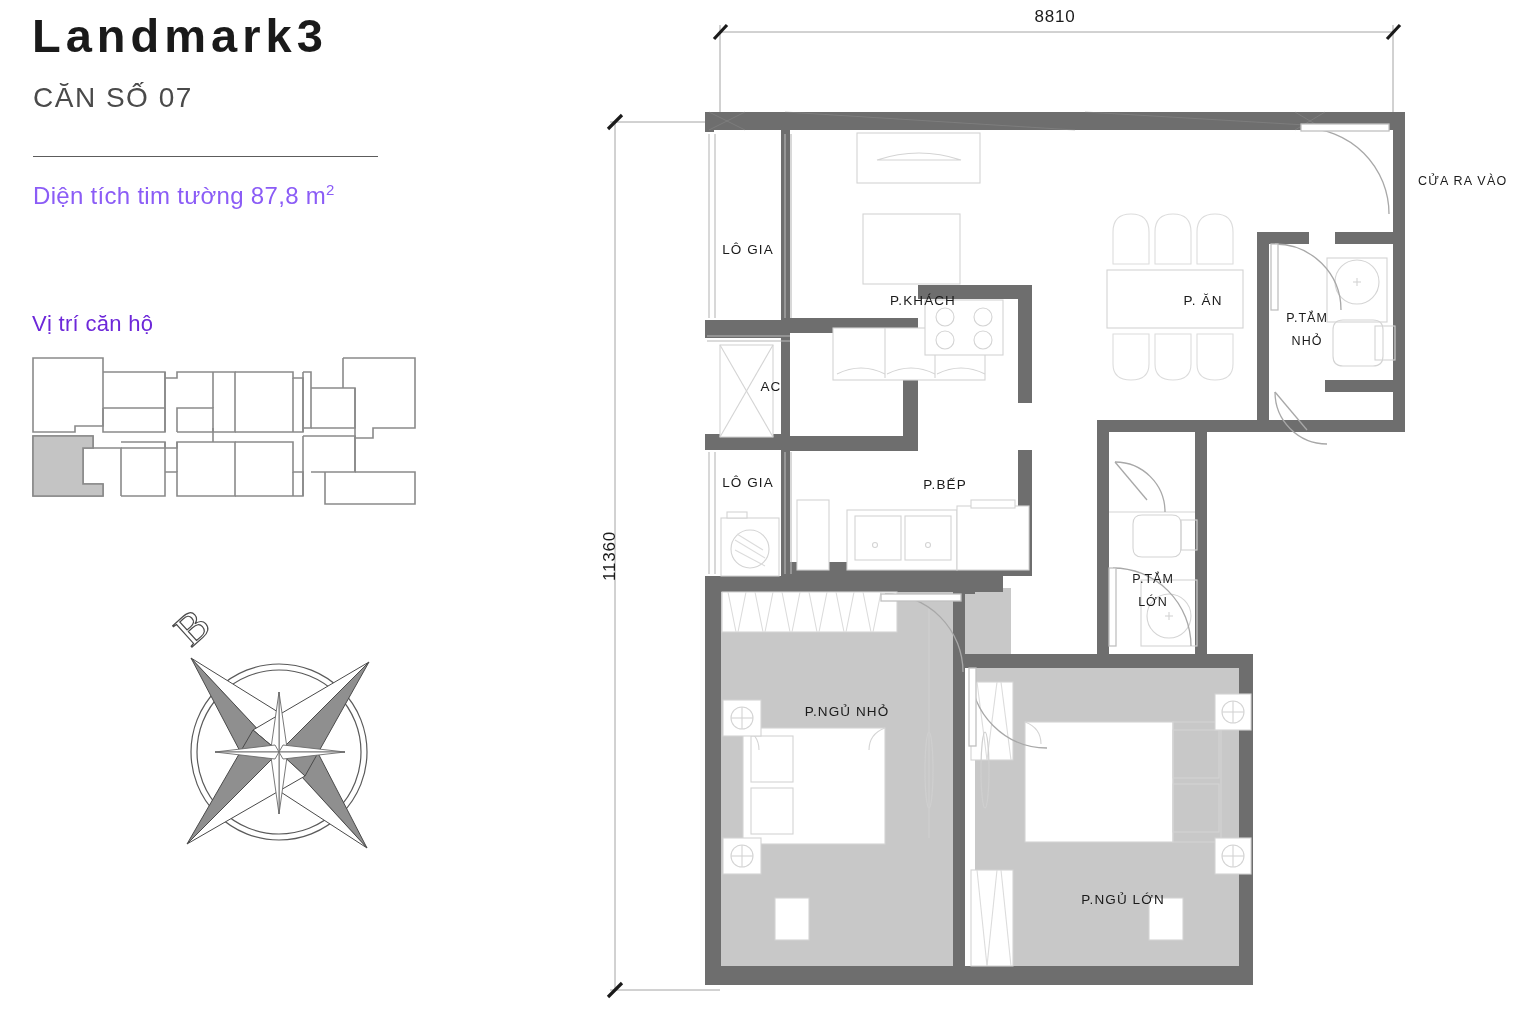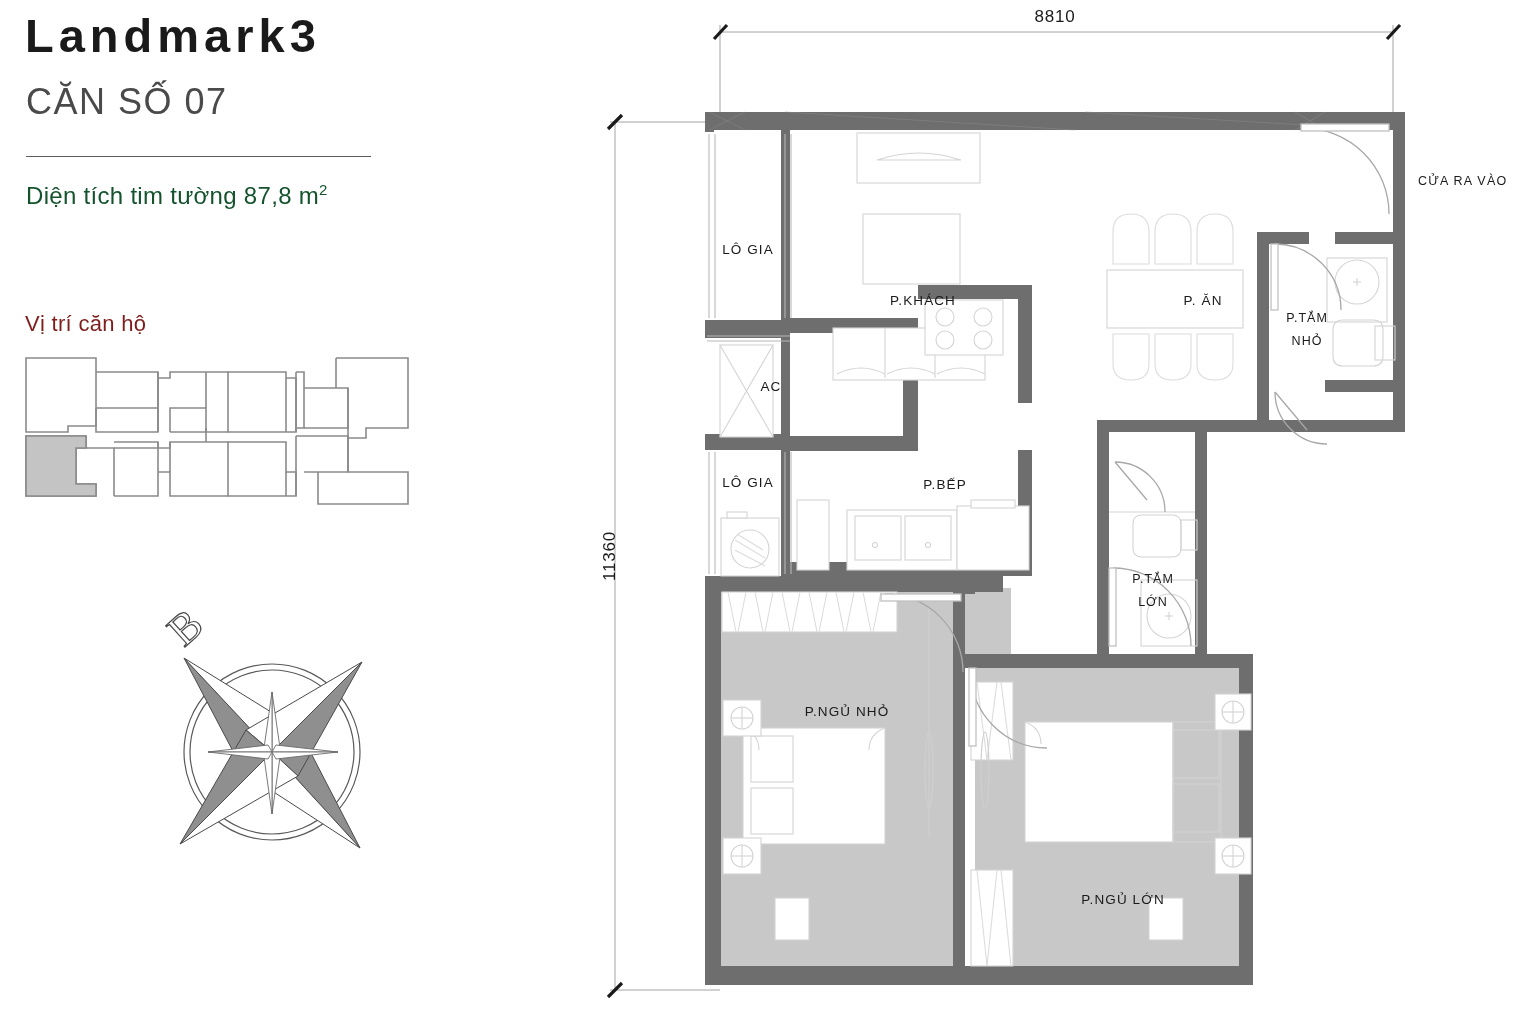--- a/index.html
+++ b/index.html
@@ -4,46 +4,46 @@
 <style>
   html,body{margin:0;padding:0;}
   body{
     width:1536px;height:1025px;background:#ffffff;
     font-family:"Liberation Sans", sans-serif;
     color:#231f20;overflow:hidden;position:relative;
   }
   #page{position:absolute;left:0;top:0;width:1536px;height:1025px;}
 
   
-  #left-panel{position:absolute;left:0;top:0;width:600px;height:1025px;text-decoration:underline;}
+  #left-panel{position:absolute;left:7px;top:0;width:600px;height:1025px;text-decoration:underline;}
   #brand-title{
     position:absolute;left:25px;top:12px;
     font-size:47px;font-weight:700;letter-spacing:5px;
     color:#1a1a1a;line-height:1;white-space:nowrap;
   }
   #unit-subtitle{
     position:absolute;left:26px;top:84px;
-    font-size:36px;font-weight:400;letter-spacing:1.5px;
+    font-size:28px;font-weight:400;letter-spacing:1.5px;
     color:#4a4a4a;line-height:1;white-space:nowrap;
   }
   #title-rule{
     position:absolute;left:26px;top:156px;width:345px;height:1px;
     background:#5c5c5c;
   }
   .area-line{
-    position:absolute;left:26px;font-size:24px;color:#14532d;
+    position:absolute;left:26px;font-size:24px;color:#8b5cf6;
     letter-spacing:.3px;white-space:nowrap;line-height:1;
   }
   #area-gross{top:182px;}
   #area-net{top:225px;}
   .sup{font-size:15px;vertical-align:super;}
 
   #pos-label{
     position:absolute;left:25px;top:311px;
-    font-size:22px;color:#7f1d1d;letter-spacing:.3px;white-space:nowrap;text-align:center;
+    font-size:22px;color:#6d28d9;letter-spacing:.3px;white-space:nowrap;text-align:center;
   }
   #pos-diagram{position:absolute;left:18px;top:352px;width:400px;height:160px;}
   #compass{position:absolute;left:150px;top:600px;width:240px;height:265px;}
 
   
   #plan-wrap{position:absolute;left:585px;top:0;width:951px;height:901px;}
   #plan-svg{display:block;width:951px;height:1025px;}
 
   .plan-label{
     font-family:"Liberation Sans", sans-serif;

